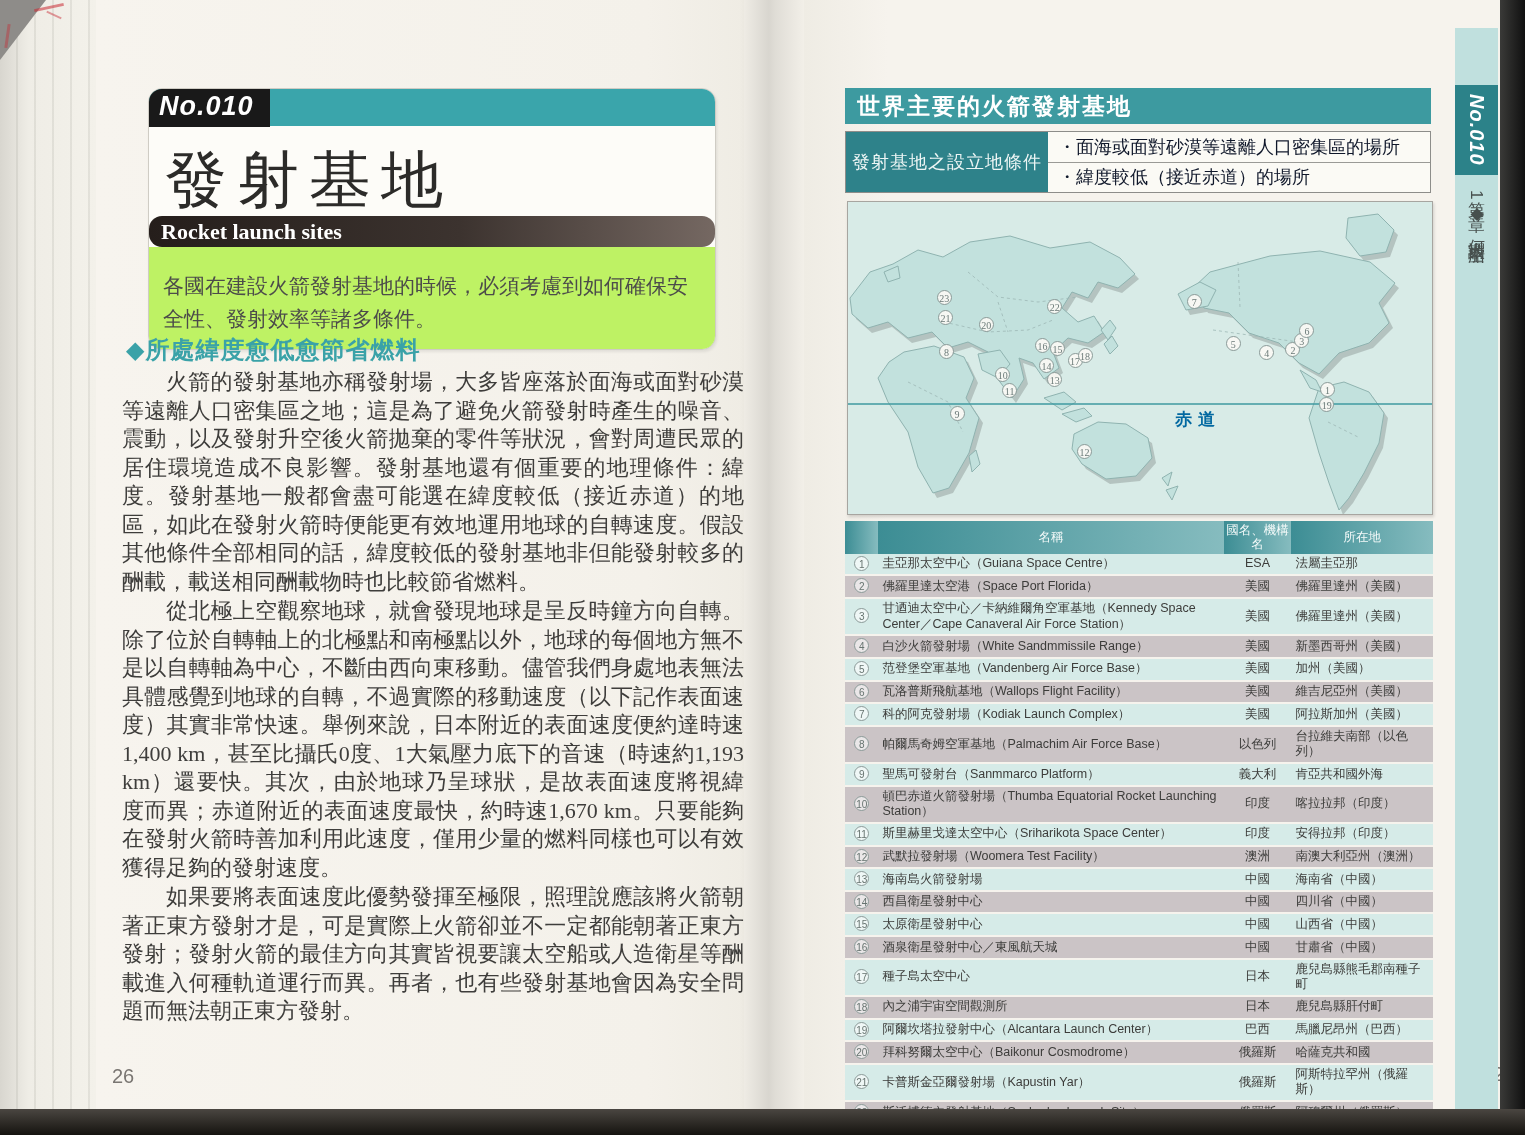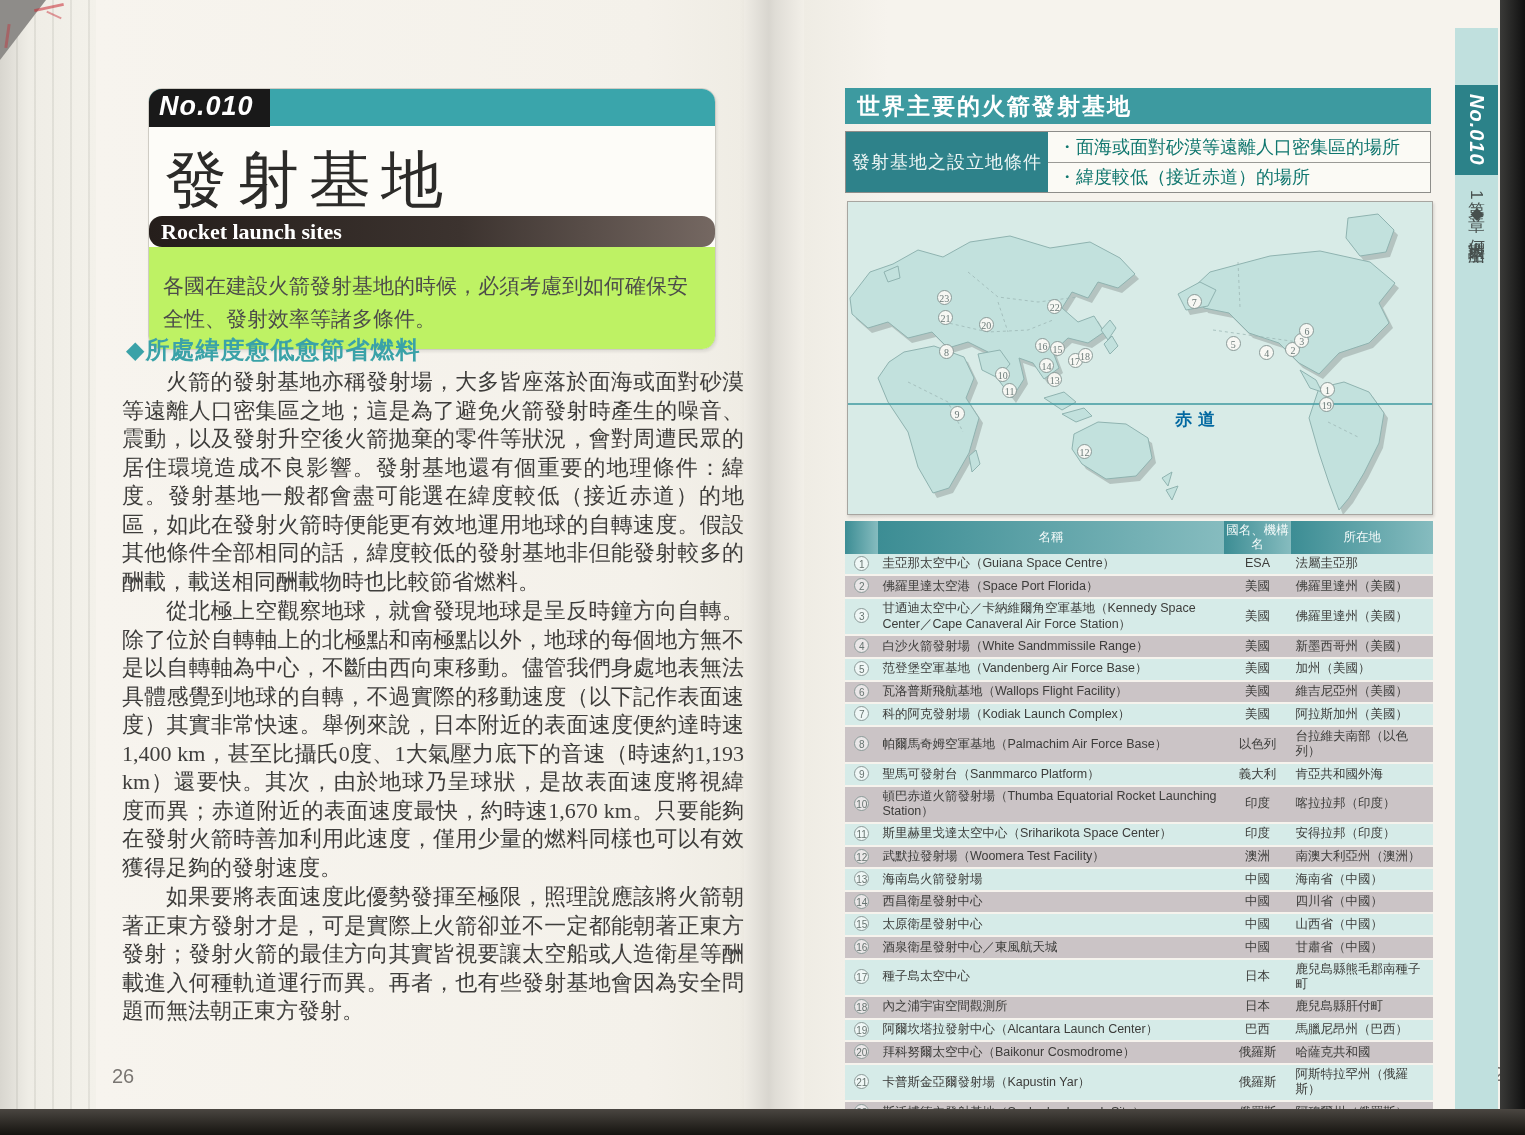--- a/index.html
+++ b/index.html
@@ -41,21 +41,21 @@
   .pagenum{position:absolute;font-size:20px;color:#7a7672;}
   .pagenum-left{left:16px;bottom:22px;}
   .pagenum-right{left:648px;bottom:24px;}
   
   .rp-inner{position:absolute;left:41px;top:0;width:590px;height:1110px;}
   .rp-header{position:absolute;left:0;top:88px;width:586px;height:36px;background:#3d9aa0;color:#fff;
       font-weight:bold;font-size:23px;display:flex;align-items:center;padding-left:12px;box-sizing:border-box;letter-spacing:2px;}
   .cond-box{position:absolute;left:0;top:131px;width:586px;height:62px;border:1px solid #8d8d8a;display:flex;box-sizing:border-box;background:#fbfaf5;}
   .cond-label{width:202px;background:#2e828a;color:#ecf5f4;font-size:18px;display:flex;align-items:center;justify-content:center;letter-spacing:1px;}
   .cond-items{flex:1;display:flex;flex-direction:column;}
-  .cond-item{flex:1;display:flex;align-items:center;padding-left:10px;font-size:18px;color:#0f766e;}
+  .cond-item{flex:1;display:flex;align-items:center;padding-left:10px;font-size:18px;color:#0f172a;}
   .cond-item + .cond-item{border-top:1px solid #9a9a96;}
   .map-box{position:absolute;left:2px;top:201px;width:584px;height:312px;border:1px solid #a7a5a0;background:#d8ebe7;
       box-shadow:inset 8px 0 10px -5px rgba(40,50,50,.45),inset 0 8px 10px -6px rgba(40,50,50,.3),1px 2px 3px rgba(0,0,0,.15);}
   .map-box svg{position:absolute;inset:0;}
   .marker{position:absolute;width:15px;height:15px;margin:-7px 0 0 -7px;border-radius:50%;
       background:rgba(252,250,245,.9);border:1px solid #8a9a98;color:#6b7a78;font-size:10px;line-height:15px;
       text-align:center;box-sizing:border-box;font-family:"Liberation Serif",serif;}
   .equator-label{position:absolute;left:56%;top:66%;color:#0369a1;font-size:17px;letter-spacing:6px;font-weight:bold;}
   
   .launch-table{position:absolute;left:0;top:521px;width:588px;border-collapse:collapse;font-size:12.5px;color:#3c3c3a;}

